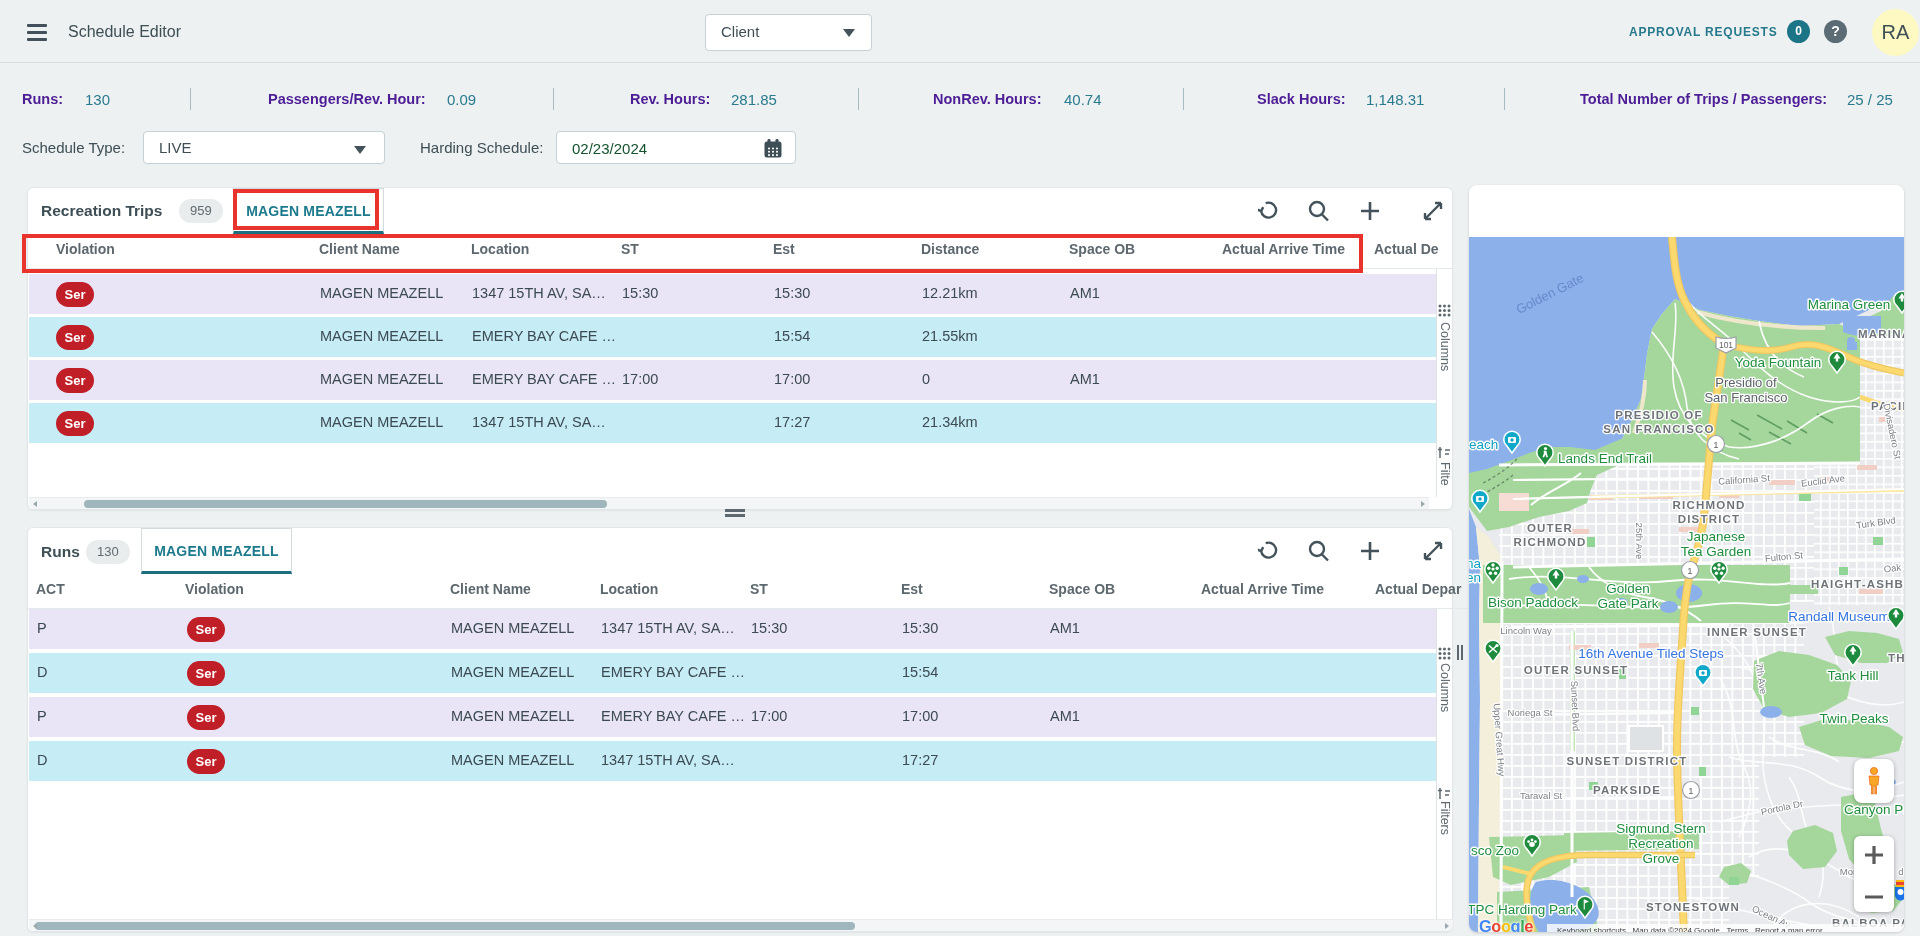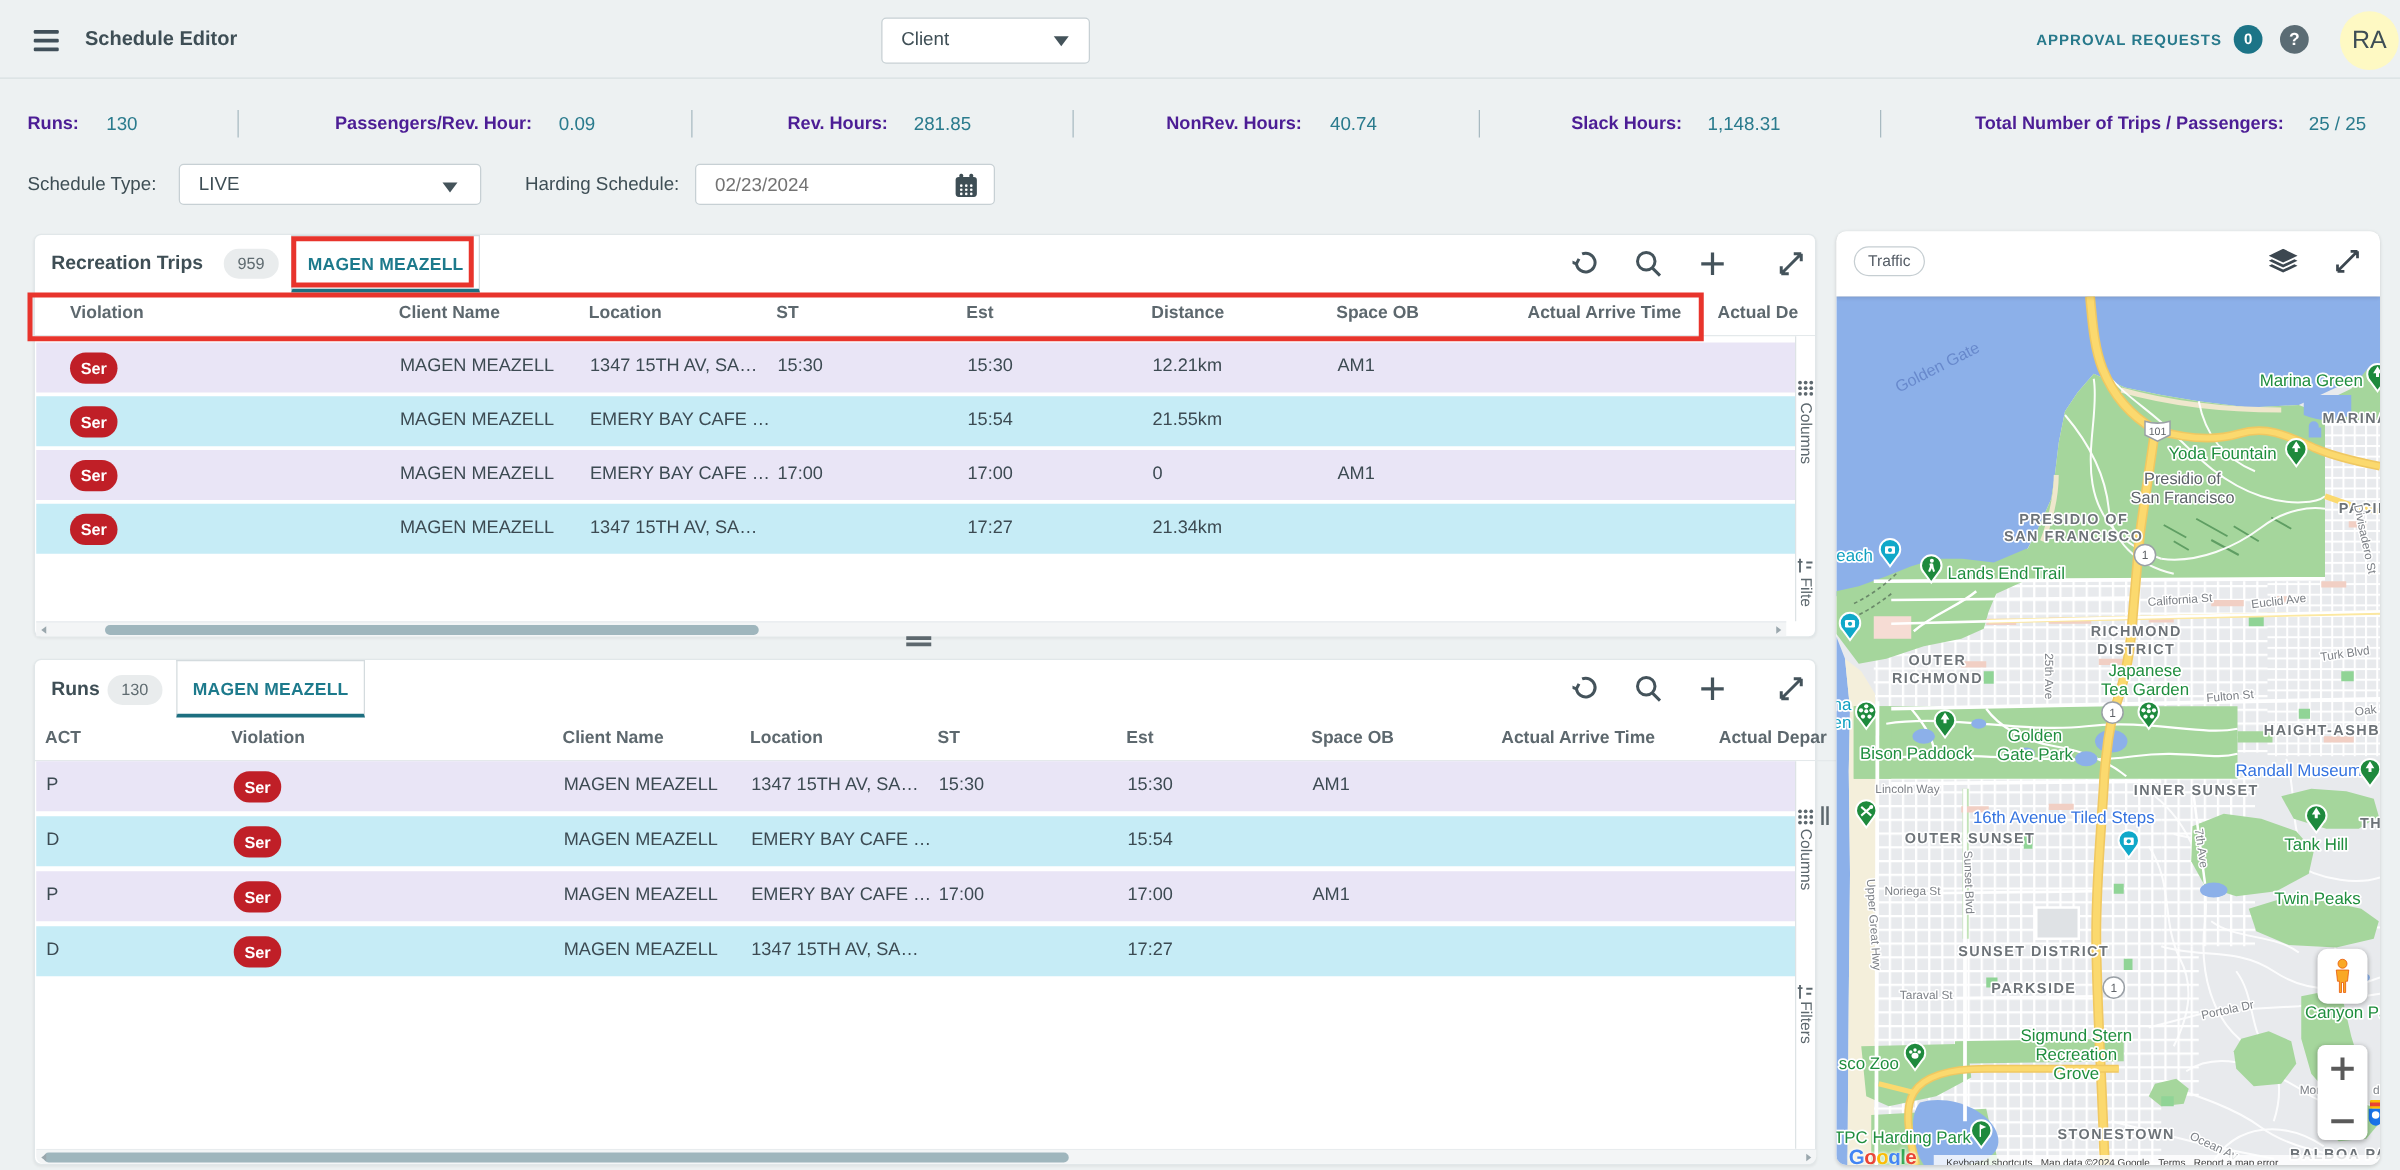--- a/index.html
+++ b/index.html
@@ -2,21 +2,21 @@
 <html><head>
 <meta charset="utf-8">
 <style>
   * { margin:0; padding:0; box-sizing:border-box; }
   html,body { width:1920px; height:936px; overflow:hidden; }
   body { font-family:"Liberation Sans", sans-serif; background:#edf1f2; color:#3e4e55; position:relative; }
   .abs { position:absolute; }
   
   #hdr { position:absolute; left:0; top:0; width:1920px; height:63px; background:#edf1f2; border-bottom:1px solid #d8dfe1; }
   .hline { position:absolute; left:27px; width:20px; height:3px; background:#41505a; border-radius:1px; }
-  #title { position:absolute; left:68px; top:23px; font-size:16px; font-weight:bold; color:#3e4e55; }
+  #title { position:absolute; left:68px; top:23px; font-size:16px; font-weight:normal; color:#3e4e55; }
   .inbox { position:absolute; background:#fff; border:1px solid #c7d0d4; border-radius:4px; height:37px; top:14px; }
   #clientsel { left:705px; width:167px; }
   #clientsel span { position:absolute; left:15px; top:8px; font-size:15px; color:#3e4e55; }
   #clientsel .caret { position:absolute; right:16px; top:14px; width:0; height:0; border-left:6px solid transparent; border-right:6px solid transparent; border-top:8px solid #44535a; }
   #csearch { left:873px; width:351px; }
   #csearch span { position:absolute; left:15px; top:8px; font-size:15px; color:#8d9aa1; }
   #apprq { position:absolute; left:1629px; top:25px; font-size:12px; font-weight:bold; letter-spacing:0.8px; color:#27798b; }
   .circ { position:absolute; border-radius:50%; text-align:center; }
   #badge0 { left:1787px; top:20px; width:23px; height:23px; background:#1c7487; color:#fff; font-size:12px; font-weight:bold; line-height:23px; }
   #qm { left:1824px; top:20px; width:23px; height:23px; background:#5b6c74; color:#fff; font-size:14px; font-weight:bold; line-height:23px; }
@@ -24,21 +24,21 @@
   
   .slab { position:absolute; top:91px; font-size:14.5px; font-weight:bold; color:#4c1d95; }
   .sval { position:absolute; top:91px; font-size:15px; color:#2a7b8d; }
   .ssep { position:absolute; top:88px; width:1px; height:22px; background:#a8bac1; }
   
   .clab { position:absolute; font-size:15px; color:#3e4e55; }
   #schsel { left:143px; top:131px; width:242px; }
   #schsel span { position:absolute; left:15px; top:7px; font-size:15px; color:#3e4e55; }
   #schsel .caret { position:absolute; right:18px; top:14px; width:0; height:0; border-left:6px solid transparent; border-right:6px solid transparent; border-top:8px solid #44535a; }
   #datebox { left:556px; top:131px; width:240px; }
-  #datebox span { position:absolute; left:15px; top:8px; font-size:15px; color:#737373; }
+  #datebox span { position:absolute; left:15px; top:8px; font-size:15px; color:#14532d; }
   #schsel.inbox, #datebox.inbox { height:33px; }
   
   .card { position:absolute; left:27px; width:1426px; background:#fff; border:1px solid #e1e7e9; border-radius:6px; box-shadow:0 1px 2px rgba(0,0,0,.05); }
   #card1 { top:187px; height:323px; }
   #card2 { top:527px; height:405px; }
   .tabtitle { position:absolute; font-size:15.5px; font-weight:bold; color:#3e4e55; }
   .cntbadge { position:absolute; background:#e9eced; border-radius:12px; height:24px; padding:0 11px; font-size:13px; color:#5f6b70; line-height:24px; }
   .activetab { position:absolute; background:#fff; border:1px solid #d4dbde; border-bottom:3px solid #1d6f80; text-align:center; font-size:14px; font-weight:bold; color:#1d7a8c; letter-spacing:.2px; }
   .icons { position:absolute; }
   .vstrip { position:absolute; left:1408px; width:16px; background:#fff; border-left:1px solid #dde3e5; }
@@ -642,35 +642,20 @@
     </g>
     <g transform="translate(424,643)">
       <rect x="3" y="0" width="9" height="7" rx="1" fill="#fbbc05"></rect>
       <rect x="3" y="2" width="9" height="3" fill="#ea4335"></rect>
       <path d="M 2 7 h 11 v 8 a 5.5 5.5 0 0 1 -11 0 Z" fill="#1a73e8"></path>
       <circle cx="7.5" cy="12" r="3" fill="#ffffff"></circle>
     </g>
     <rect x="378" y="105" width="10" height="8" fill="#8cb0e9"></rect>
   </svg>
   </div>
-  <div id="mapbar">
-    <div id="traffic">Traffic</div>
-    <svg style="position:absolute; left:345px; top:14px" width="25" height="20" viewBox="0 0 25 20">
-      <g fill="#3c4750">
-        <path d="M 12.5 0 L 24 5.5 L 12.5 11 L 1 5.5 Z"></path>
-        <path d="M 3.5 8.3 L 1 9.5 L 12.5 15 L 24 9.5 L 21.5 8.3 L 12.5 12.6 Z"></path>
-        <path d="M 3.5 12.3 L 1 13.5 L 12.5 19 L 24 13.5 L 21.5 12.3 L 12.5 16.6 Z"></path>
-      </g>
-    </svg>
-    <svg style="position:absolute; left:399px; top:14px" width="20" height="20" viewBox="0 0 20 20">
-      <g stroke="#3c4750" stroke-width="2.2" fill="none">
-        <path d="M 2 18 L 18 2 M 2 18 v -5.5 M 2 18 h 5.5 M 18 2 v 5.5 M 18 2 h -5.5"></path>
-      </g>
-    </svg>
-  </div>
 
   <div style="position:absolute; left:385px; top:574px; width:40px; height:44px; background:#fff; border-radius:8px; box-shadow:0 1px 4px rgba(0,0,0,.3)">
     <svg style="position:absolute; left:11px; top:7px" width="18" height="30" viewBox="0 0 18 30">
       <g fill="#f9a825" stroke="#e65100" stroke-width="0.6">
         <circle cx="9" cy="5" r="3.6"></circle>
         <path d="M 4 10 L 14 10 L 13 19 L 11.5 19 L 11.5 28 L 9.8 28 L 9.8 20 L 8.2 20 L 8.2 28 L 6.5 28 L 6.5 19 L 5 19 Z"></path>
       </g>
     </svg>
   </div>
 

